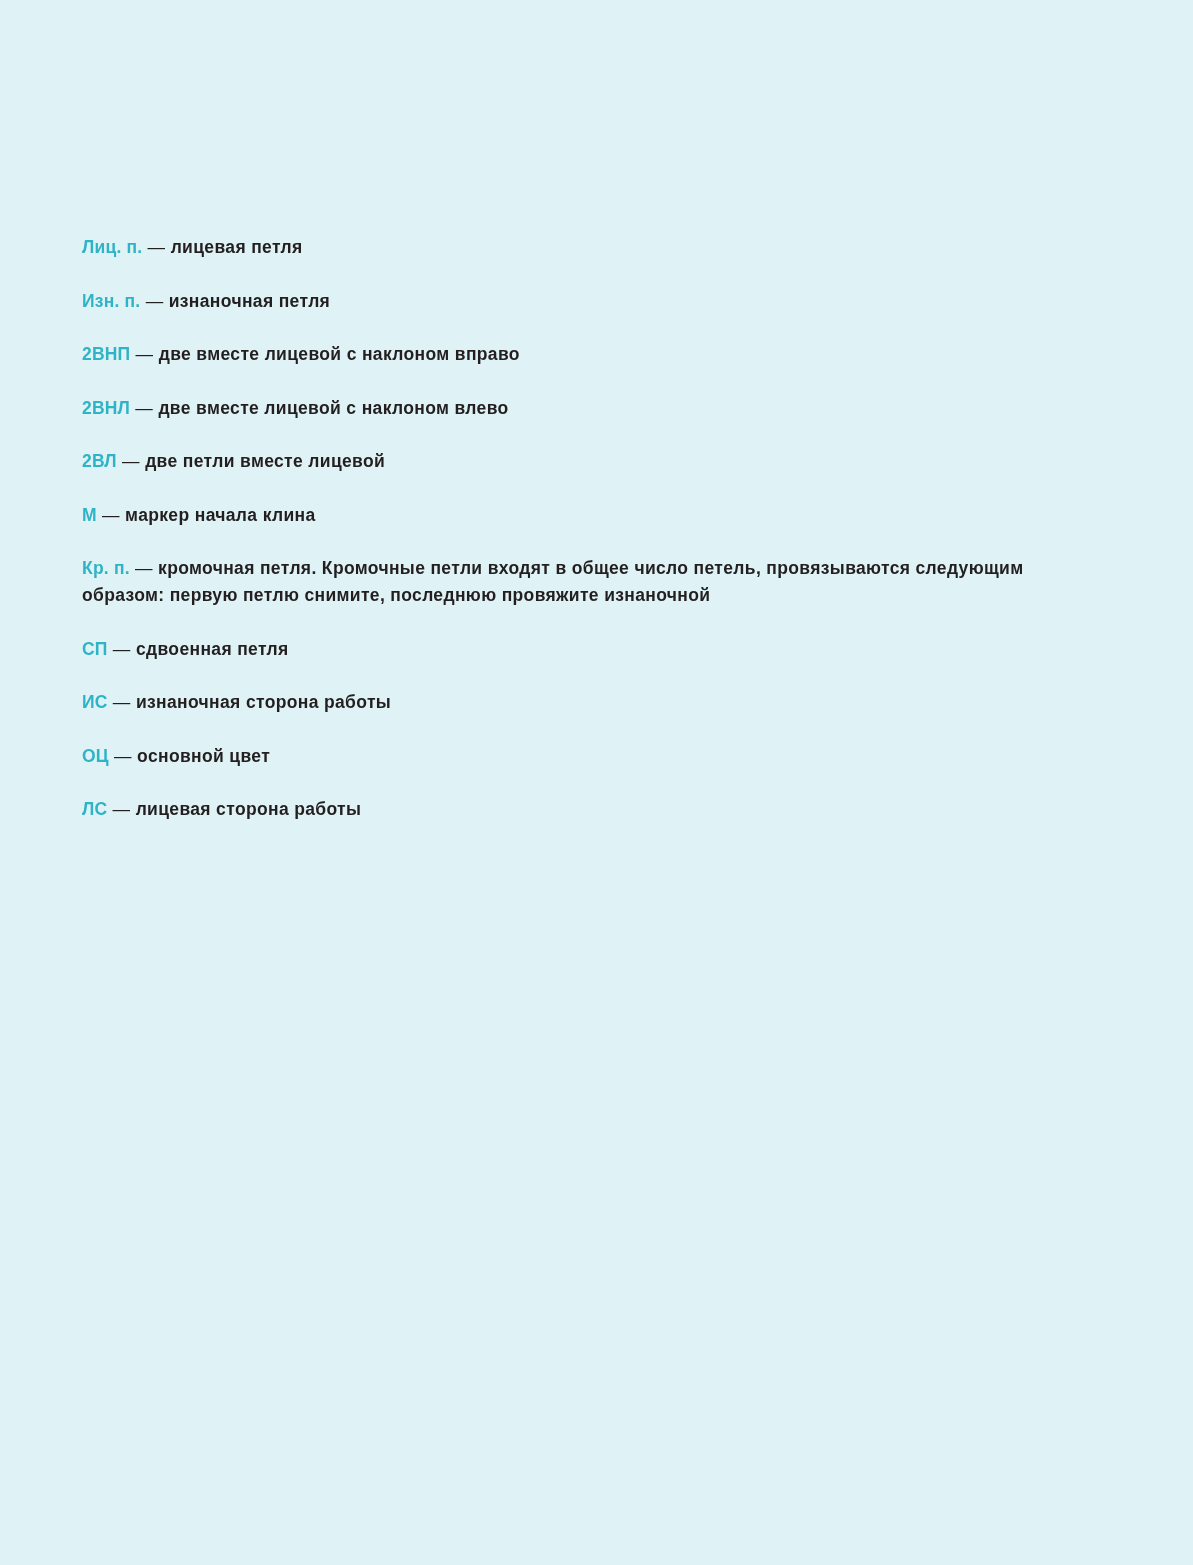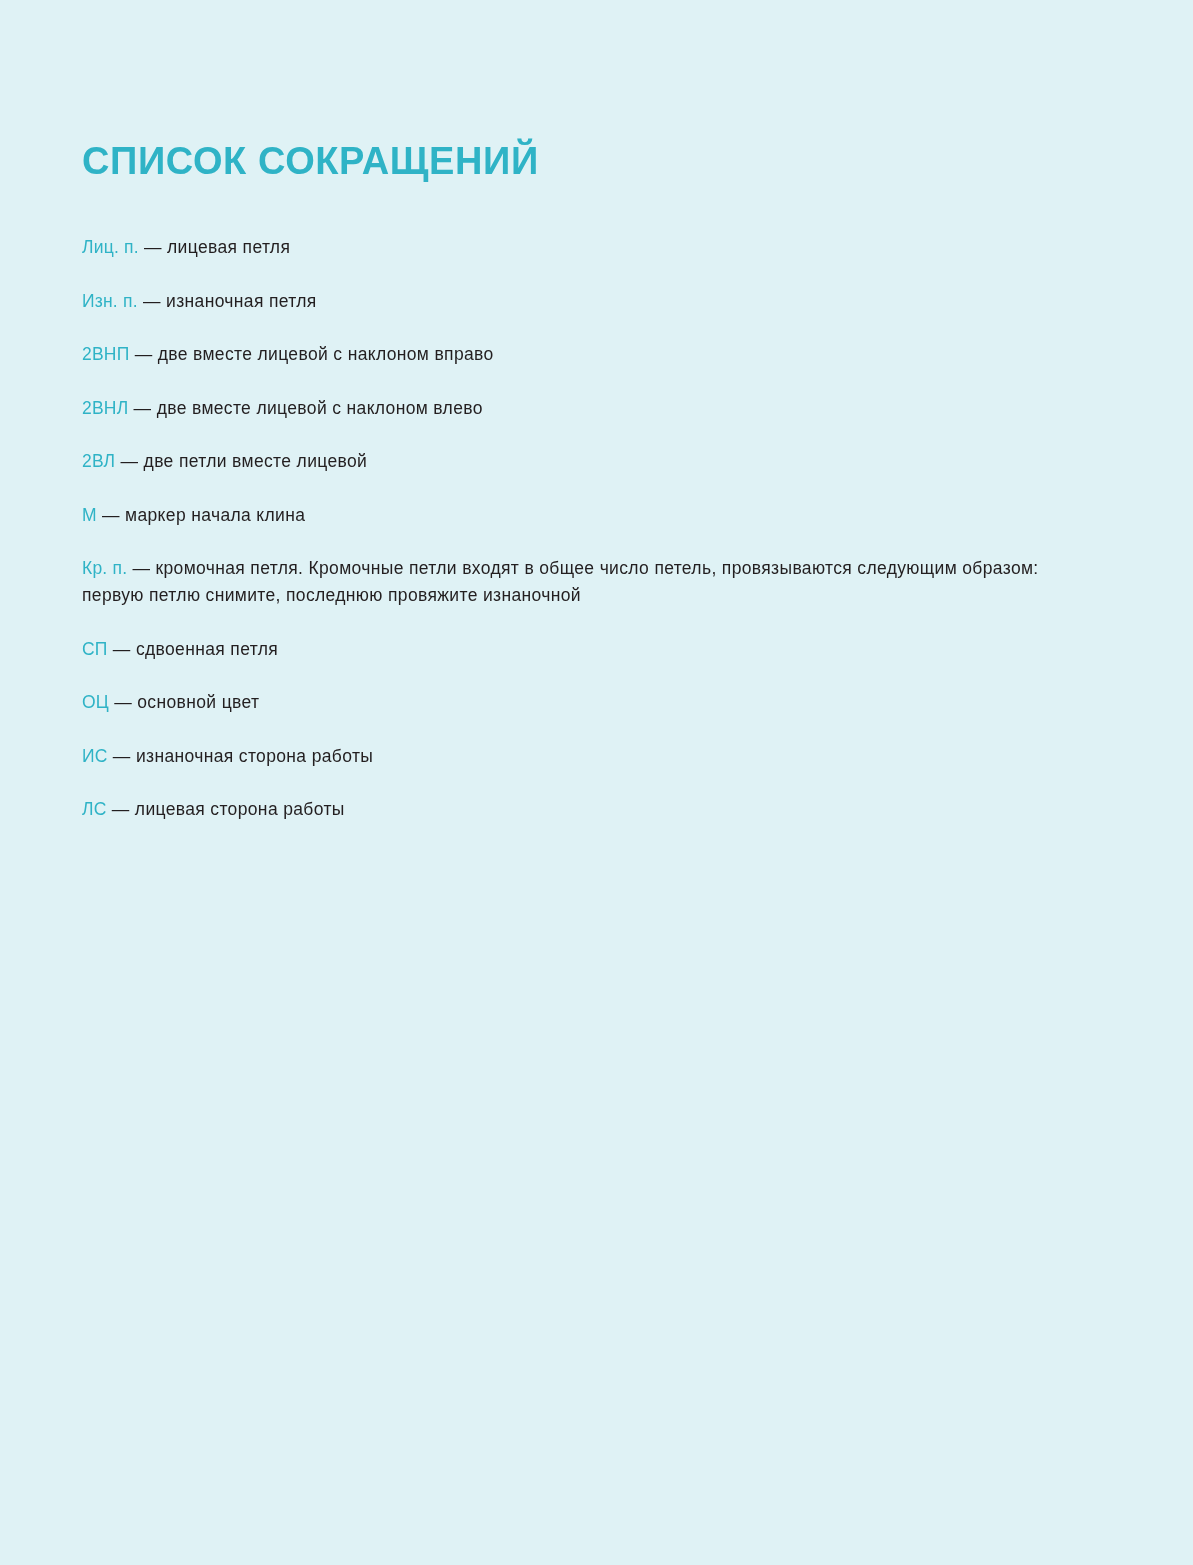--- a/index.html
+++ b/index.html
@@ -52,47 +52,46 @@
     letter-spacing: 0.35px;
     text-align: left;
   }
   .abbrev-item.wrapped {
     margin-bottom: 26.5px;
   }
   .abbrev-item:last-child {
     margin-bottom: 0;
   }
   .abbrev-term {
-    font-weight: 400;
+    font-weight: 700;
     color: #2fb3c6;
     letter-spacing: 0.2px;
   }
   .abbrev-dash {
     color: #231f20;
     font-weight: 400;
   }
   .abbrev-def {
     color: #231f20;
-    font-weight: 400;
+    font-weight: 700;
   }
 </style>
 </head>
 <body>
 
 <div class="page">
 
-  <h1 class="page-title">СПИСОК СОКРАЩЕНИЙ</h1>
 
   <ul class="abbrev-list">
       <li class="abbrev-item"><span class="abbrev-term">Лиц. п.</span> <span class="abbrev-dash">—</span> <span class="abbrev-def">лицевая петля</span></li>
       <li class="abbrev-item"><span class="abbrev-term">Изн. п.</span> <span class="abbrev-dash">—</span> <span class="abbrev-def">изнаночная петля</span></li>
       <li class="abbrev-item"><span class="abbrev-term">2ВНП</span> <span class="abbrev-dash">—</span> <span class="abbrev-def">две вместе лицевой с наклоном вправо</span></li>
       <li class="abbrev-item"><span class="abbrev-term">2ВНЛ</span> <span class="abbrev-dash">—</span> <span class="abbrev-def">две вместе лицевой с наклоном влево</span></li>
       <li class="abbrev-item"><span class="abbrev-term">2ВЛ</span> <span class="abbrev-dash">—</span> <span class="abbrev-def">две петли вместе лицевой</span></li>
       <li class="abbrev-item"><span class="abbrev-term">М</span> <span class="abbrev-dash">—</span> <span class="abbrev-def">маркер начала клина</span></li>
       <li class="abbrev-item wrapped"><span class="abbrev-term">Кр. п.</span> <span class="abbrev-dash">—</span> <span class="abbrev-def">кромочная петля. Кромочные петли входят в общее число петель, провязываются следующим образом: первую петлю снимите, последнюю провяжите изнаночной</span></li>
       <li class="abbrev-item"><span class="abbrev-term">СП</span> <span class="abbrev-dash">—</span> <span class="abbrev-def">сдвоенная петля</span></li>
+      <li class="abbrev-item"><span class="abbrev-term">ИС</span> <span class="abbrev-dash">—</span> <span class="abbrev-def">изнаночная сторона работы</span></li>
       <li class="abbrev-item"><span class="abbrev-term">ОЦ</span> <span class="abbrev-dash">—</span> <span class="abbrev-def">основной цвет</span></li>
-      <li class="abbrev-item"><span class="abbrev-term">ИС</span> <span class="abbrev-dash">—</span> <span class="abbrev-def">изнаночная сторона работы</span></li>
       <li class="abbrev-item"><span class="abbrev-term">ЛС</span> <span class="abbrev-dash">—</span> <span class="abbrev-def">лицевая сторона работы</span></li>
     </ul>
 
 </div>
 
 </body></html>

